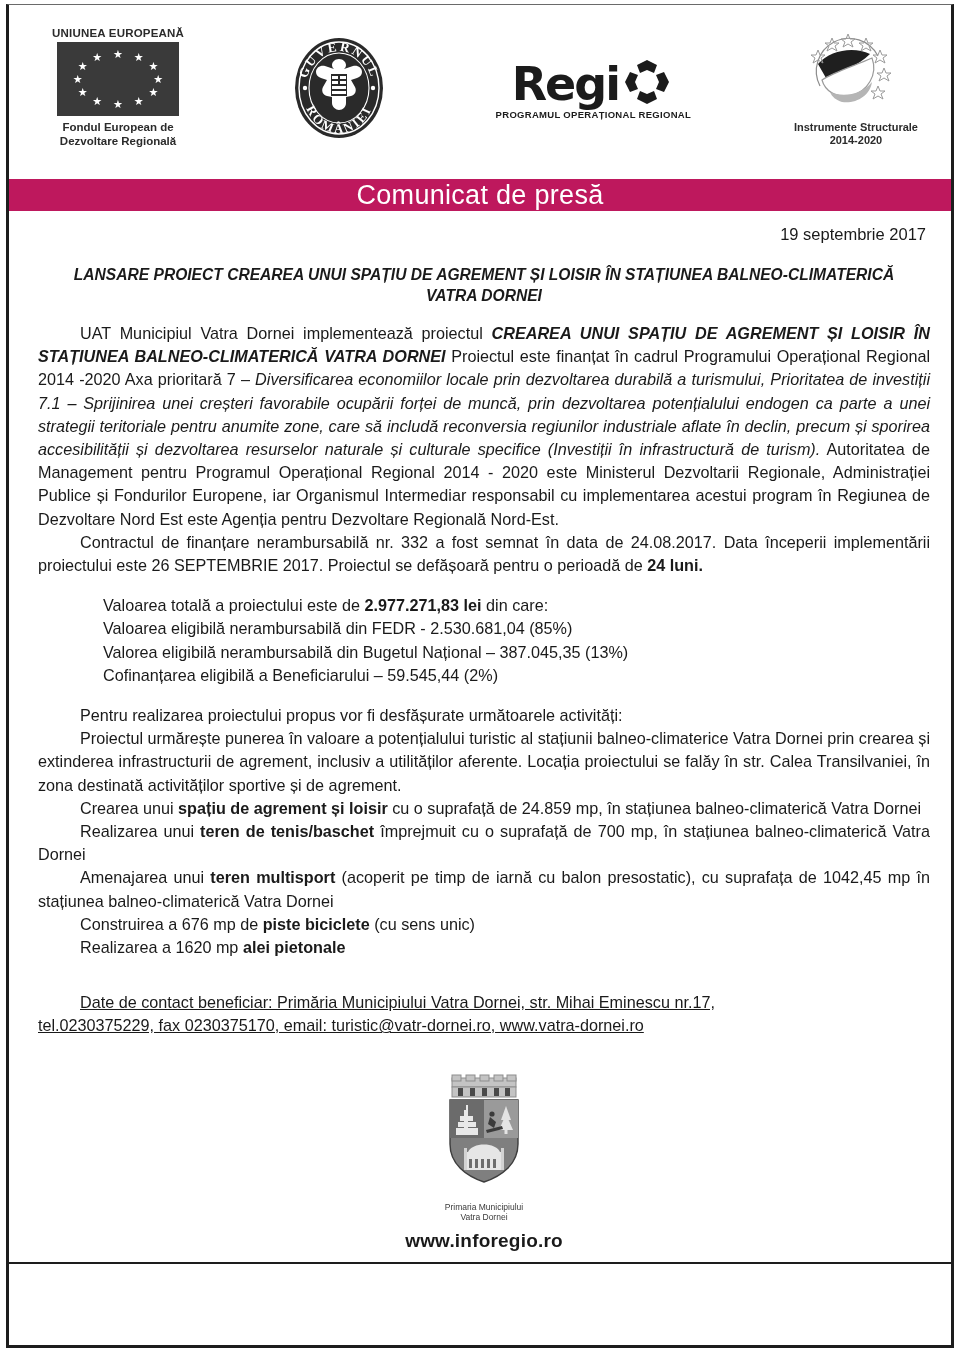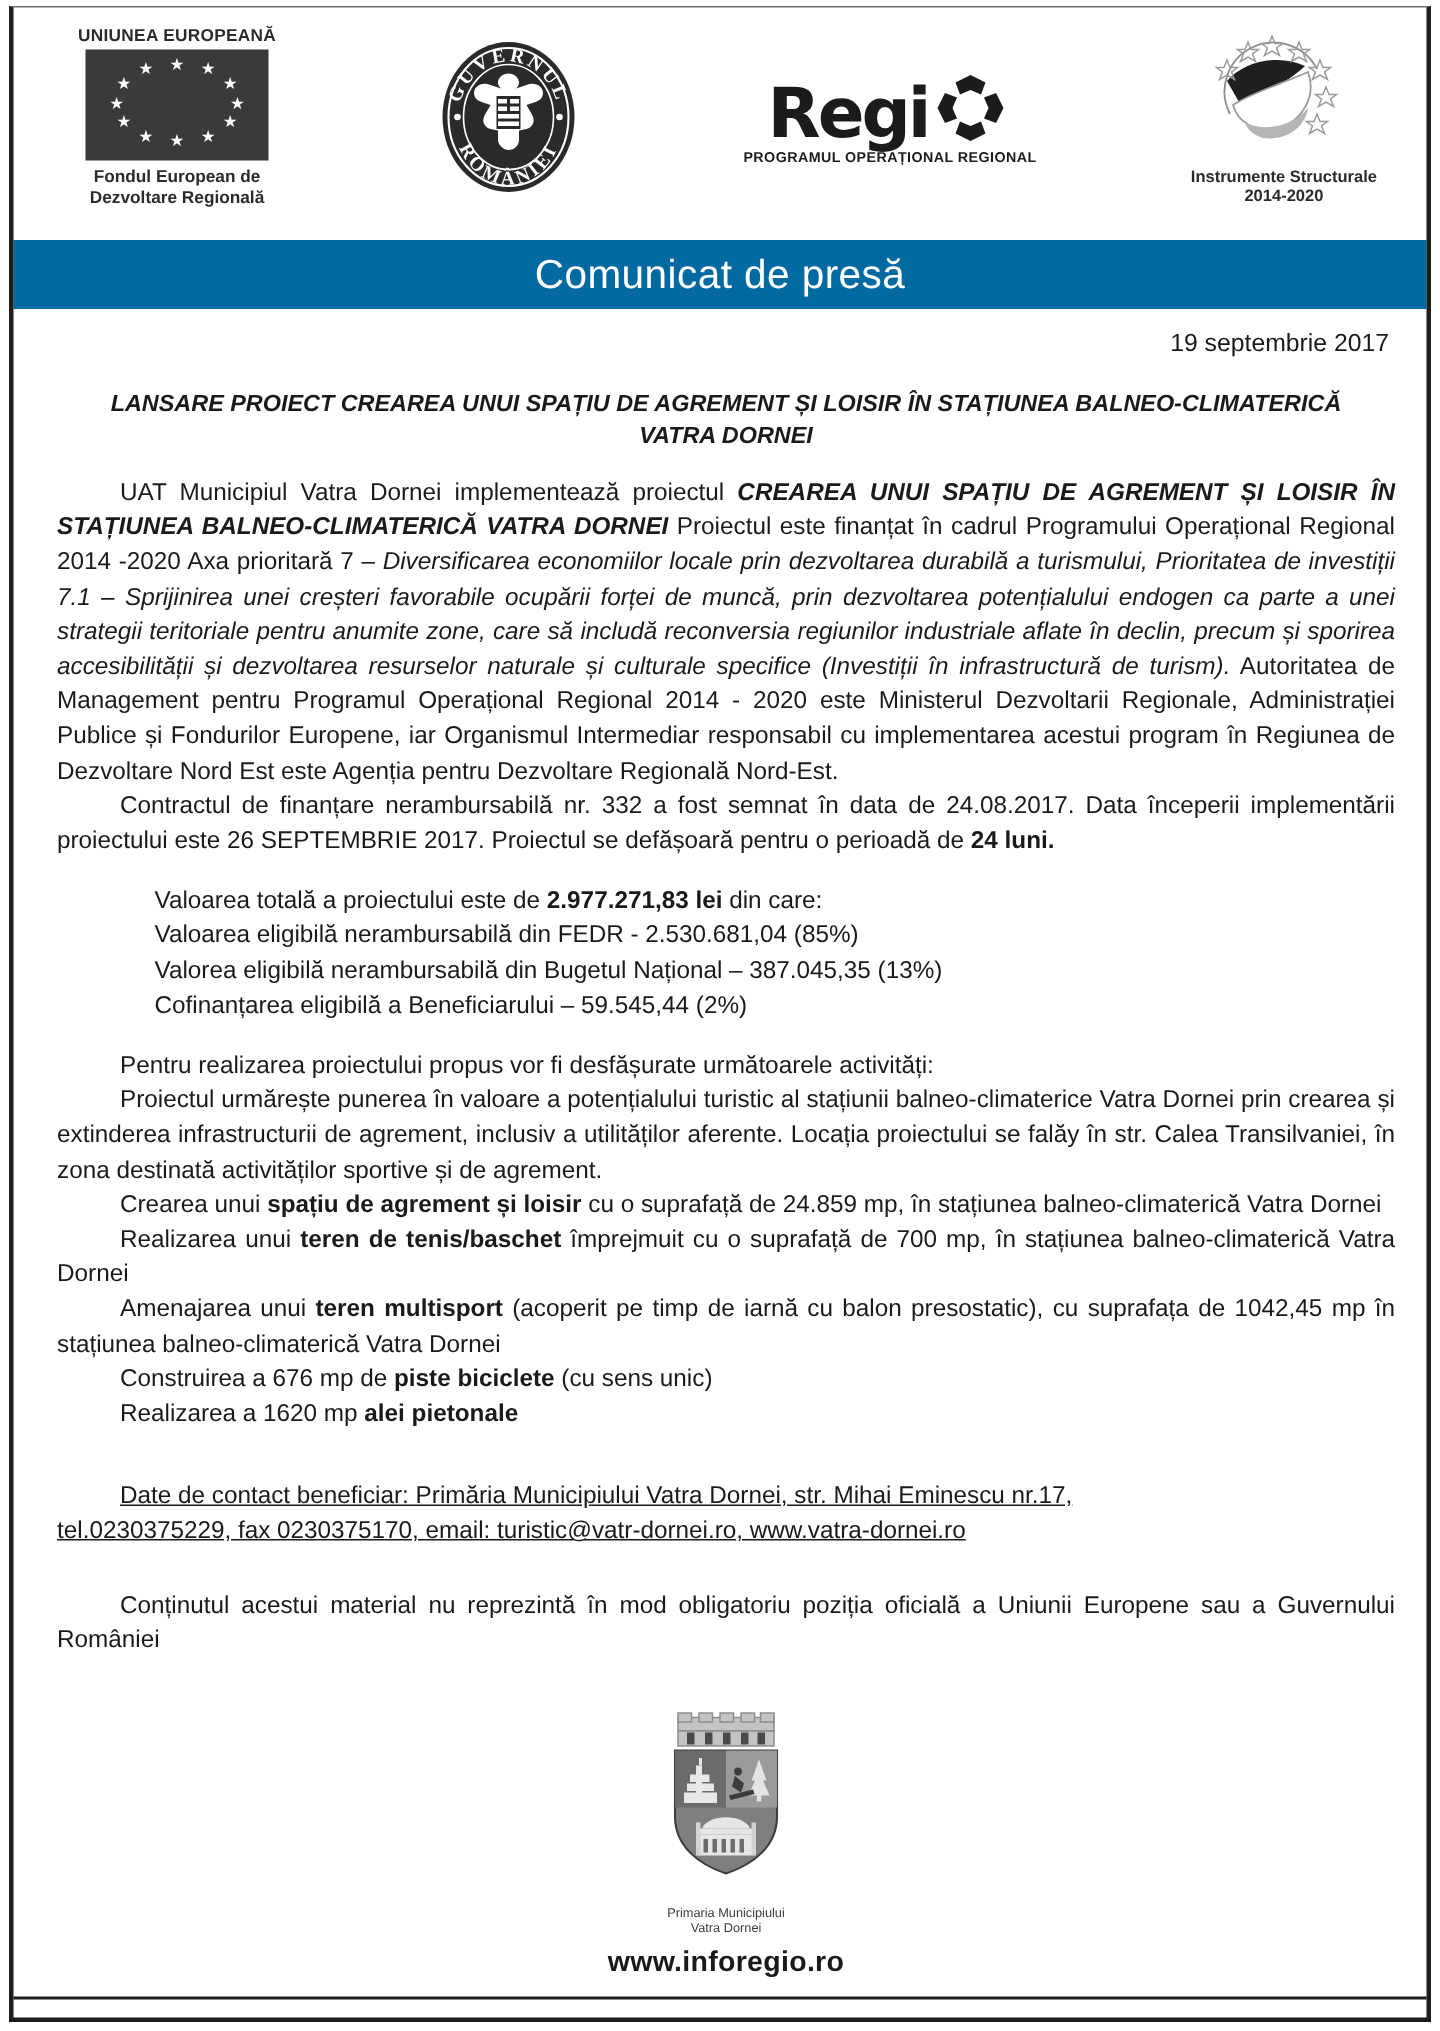--- a/index.html
+++ b/index.html
@@ -31,21 +31,21 @@
     border-right: 3px solid #1d1d1d;
     border-top: 1px solid #6a6a6a;
     border-bottom: 3px solid #1d1d1d;
     box-sizing: border-box;
     pointer-events: none;
   }
 
   
   .logo-strip {
     position: relative;
-    height: 160px;
+    height: 179px;
     display: flex;
     align-items: center;
     justify-content: space-between;
     padding: 8px 42px 12px 52px;
     box-sizing: border-box;
   }
   .logo-block {
     display: flex;
     flex-direction: column;
     align-items: center;
@@ -121,22 +121,22 @@
     font-size: 11px;
     line-height: 13px;
     text-align: center;
     color: #2b2b2b;
     margin-top: 3px;
     font-weight: 600;
   }
 
   
   .band {
-    background: #0369a1;
-    height: 46px;
+    background: #be185d;
+    height: 32px;
     display: flex;
     align-items: center;
     justify-content: center;
     margin: 0 9px;
   }
   .band-title {
     color: #ffffff;
     font-size: 27px;
     letter-spacing: 0.3px;
   }
@@ -362,23 +362,20 @@
       <li><span class="indent"></span><span>Amenajarea unui </span><span class="b">teren multisport</span><span> (acoperit pe timp de iarnă cu balon presostatic), cu suprafața de 1042,45 mp în stațiunea balneo-climaterică Vatra Dornei</span></li>
       <li><span class="indent"></span><span>Construirea a 676 mp de </span><span class="b">piste biciclete</span><span> (cu sens unic)</span></li>
       <li><span class="indent"></span><span>Realizarea a 1620 mp </span><span class="b">alei pietonale</span><span></span></li>
     </ul>
 
     <div class="contact-block">
       <p class="para"><span class="indent"></span><span>Date de contact beneficiar: Primăria Municipiului Vatra Dornei, str. Mihai Eminescu nr.17,</span></p>
       <p class="para">tel.0230375229, fax 0230375170, email: turistic@vatr-dornei.ro, www.vatra-dornei.ro</p>
     </div>
 
-    <div class="disclaimer-block">
-      <p class="para"><span class="indent"></span><span>Conținutul acestui material nu reprezintă în mod obligatoriu poziția oficială a Uniunii Europene sau a Guvernului României</span></p>
-    </div>
 
     <div class="crest-wrap">
       <div>
         <svg width="96" height="122" viewBox="0 0 96 122">
 
           <g fill="#c4c4c4" stroke="#8d8d8d" stroke-width="1">
             <rect x="16" y="6" width="64" height="9"></rect>
             <rect x="16" y="3" width="9" height="6"></rect>
             <rect x="30" y="3" width="9" height="6"></rect>
             <rect x="44" y="3" width="9" height="6"></rect>

